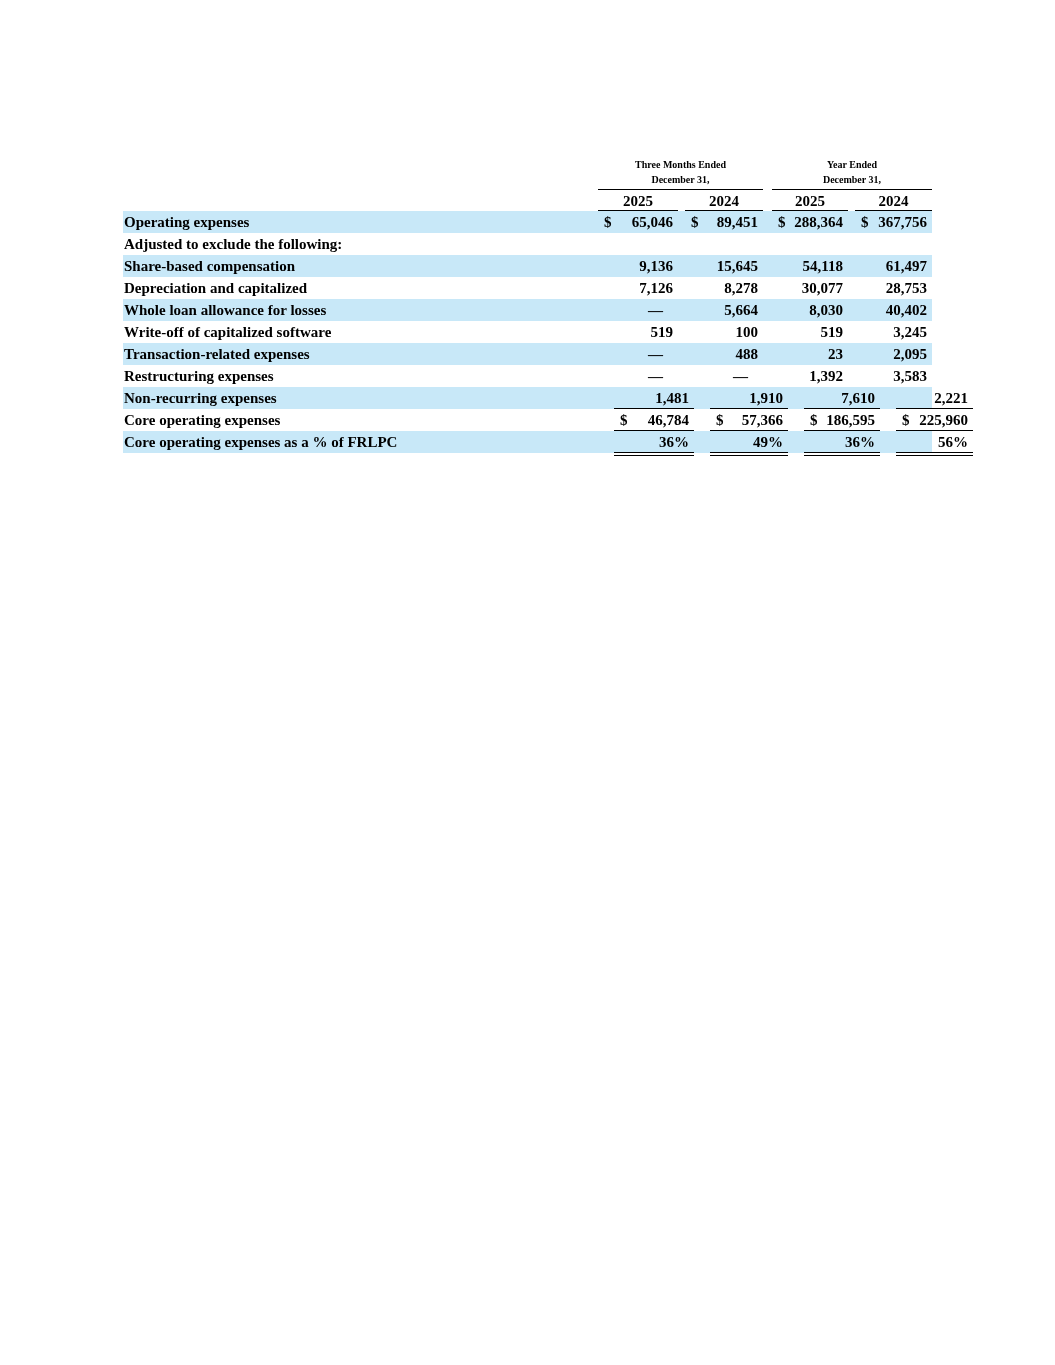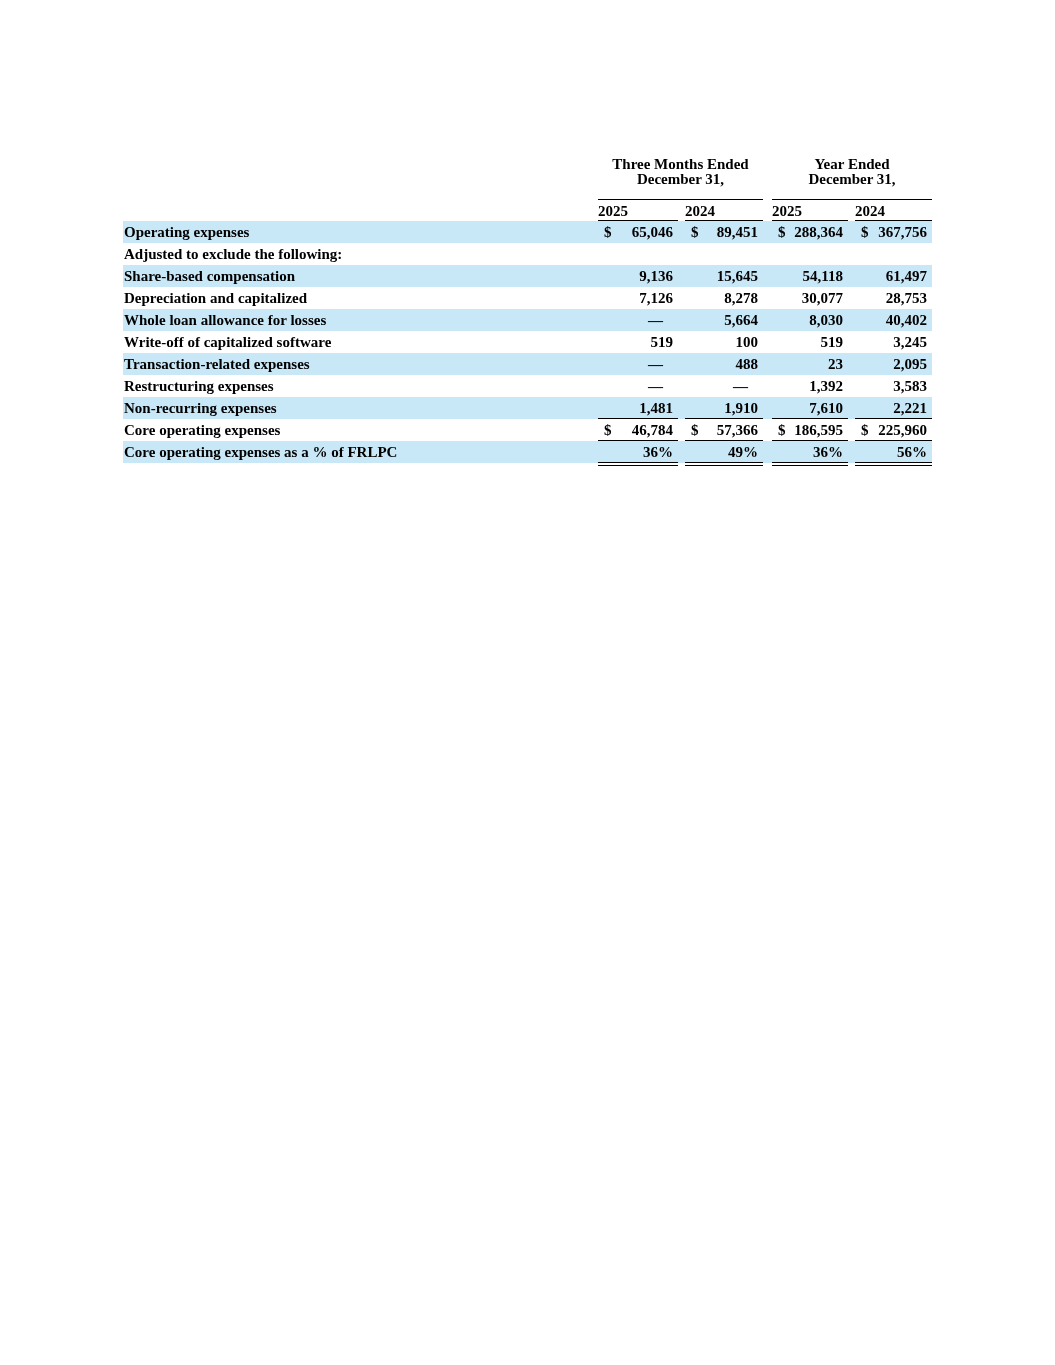--- a/index.html
+++ b/index.html
@@ -21,35 +21,35 @@
     left: 123px;
     top: 129px;
     width: 809px;
   }
   
   .header-row { display: flex; align-items: flex-end; }
   .label-spacer { width: 475px; flex: 0 0 auto; }
   .group {
     text-align: center;
     font-weight: bold;
-    font-size: 15px;
+    font-size: 10px;
     line-height: 15px;
     border-bottom: 1.5px solid #000;
-    padding-bottom: 12px;
+    padding-bottom: 2px;
     box-sizing: border-box;
   }
   .g1 { width: 165px; }
   .ggap { width: 9px; flex: 0 0 auto; }
   .g2 { width: 160px; margin-top: 28px; }
 
   .year-row { display: flex; margin-top: 2px; }
   .ycell {
     font-weight: bold;
     font-size: 15px;
-    text-align: left;
+    text-align: center;
     height: 19px;
     line-height: 19px;
     border-bottom: 1.5px solid #000;
     box-sizing: border-box;
     flex: 0 0 auto;
   }
   .c1 { width: 80px; }
   .c2 { width: 78px; margin-left: 7px; }
   .c3 { width: 76px; margin-left: 9px; }
   .c4 { width: 77px; margin-left: 7px; }
@@ -76,21 +76,21 @@
     display: flex;
     box-sizing: border-box;
     padding-left: 6px;
     padding-right: 5px;
     flex: 0 0 auto;
   }
   .cell .pre { text-align: left; }
   .cell .val { flex: 1; text-align: right; }
   .cell .val.dash { padding-right: 10px; }
   .cell .suf { width: 15px; text-align: right; }
-  .cell.rule { border-bottom: 1.5px solid #000; }
+  .cell.rule { border-bottom: 1.5px solid #000; margin-left: 16px; }
   .row.spacer { height: 3px; line-height: 3px; }
   .row.spacer .cell { padding: 0; }
 </style>
 </head>
 <body>
 
 <div class="page">
   <div class="sheet">
 
     <div class="header-row">

